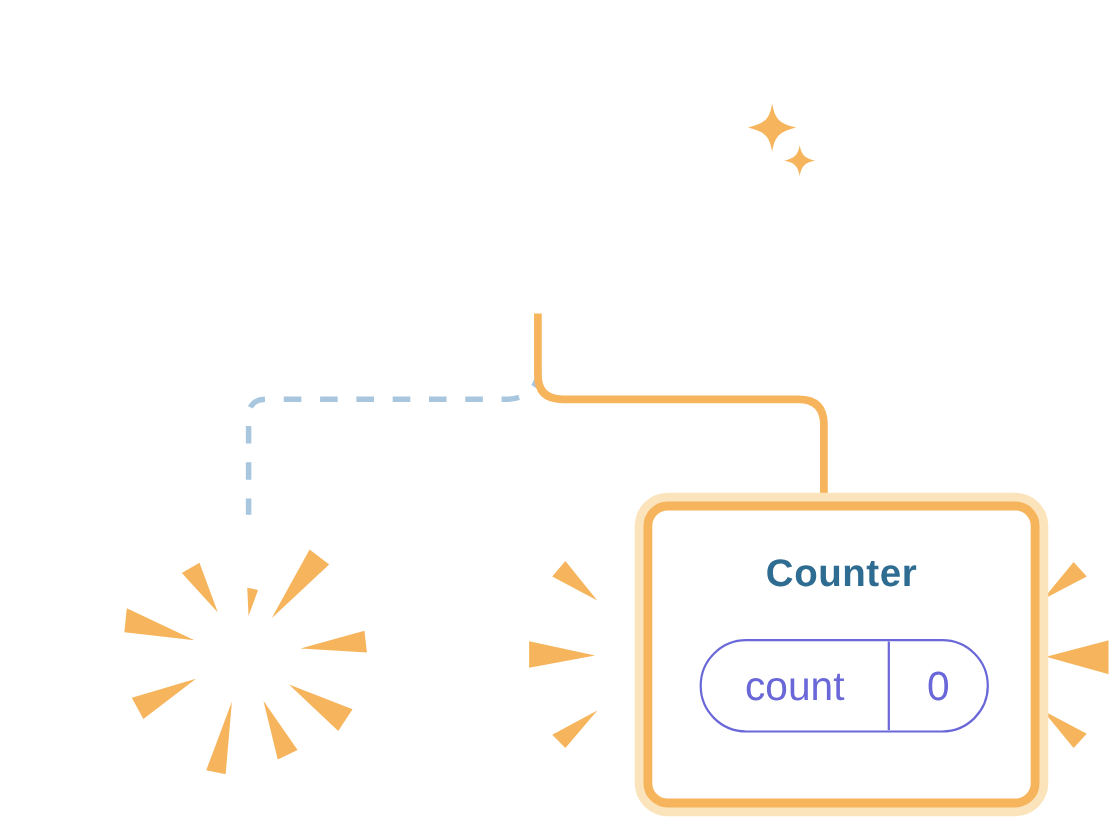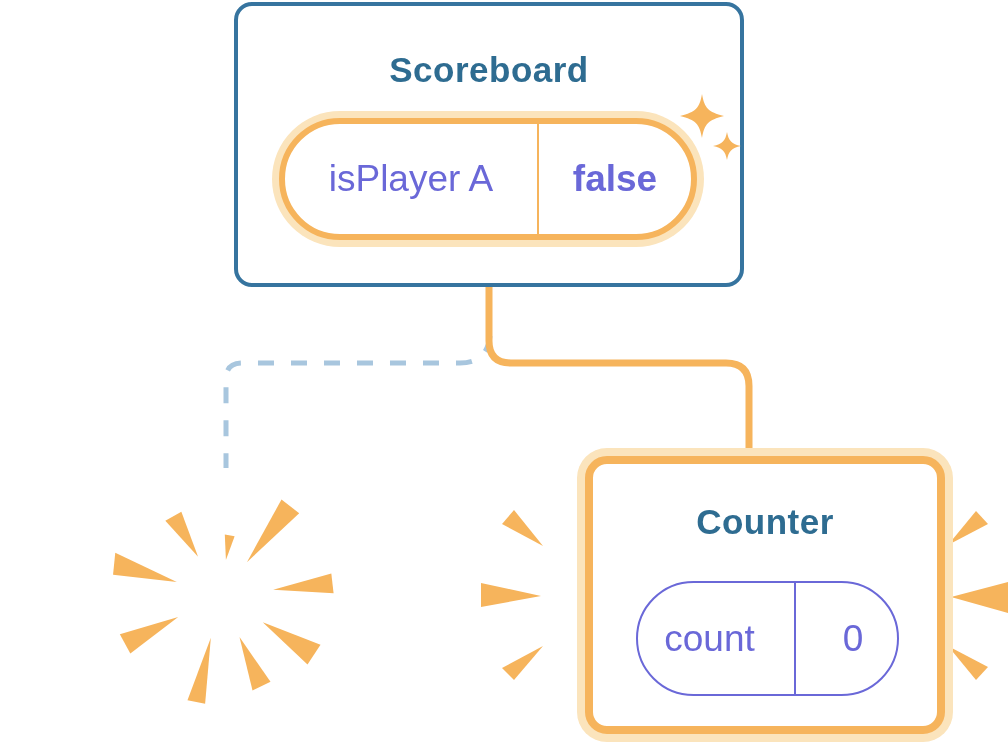--- a/index.html
+++ b/index.html
@@ -74,24 +74,23 @@
     background: #ffffff;
     border: 8px solid #F6B45C;
     border-radius: 22px;
     box-shadow: 0 0 0 8px #FBE4BC;
     z-index: 3;
   }
   .counter-card .card-title { margin-top: 38px; }
 
   .pill-cool {
     left: 43px; top: 117px;
-    width: 263px; height: 115px;
+    width: 263px; height: 85px;
     border: 2.5px solid #6A68D8;
     border-radius: 60px;
-    gap: 13px;
   }
   .pill-cool .pill-cell { font-size: 37px; }
   .pill-cool .pill-key { flex: 1; }
   .pill-value-plain { width: 88px; }
   .pill-divider-purple { width: 2px; background: #6A68D8; }
 
   
   .poof-card {
     position: absolute;
     left: 100px; top: 474px;
@@ -134,28 +133,20 @@
         <polygon points="225,79 231,98 171,106"></polygon>
         <polygon points="9,100 11,122 75,117"></polygon>
         <polygon points="219,173 228,151 167,140"></polygon>
         <polygon points="29,179 43,196 83,151"></polygon>
         <polygon points="170,209 186,197 147,159"></polygon>
         <polygon points="108,231 126,231 119,165"></polygon>
       </g>
     </svg>
   </div>
 
-  <div class="scoreboard-card">
-    <div class="card-title">Scoreboard</div>
-    <div class="state-pill pill-hot">
-      <div class="pill-cell pill-key">isPlayer A</div>
-      <div class="pill-divider-orange"></div>
-      <div class="pill-cell pill-value-bold">false</div>
-    </div>
-  </div>
 
   <div class="counter-card">
     <div class="card-title">Counter</div>
     <div class="state-pill pill-cool">
       <div class="pill-cell pill-key">count</div>
       <div class="pill-divider-purple"></div>
       <div class="pill-cell pill-value-plain">0</div>
     </div>
   </div>
 

